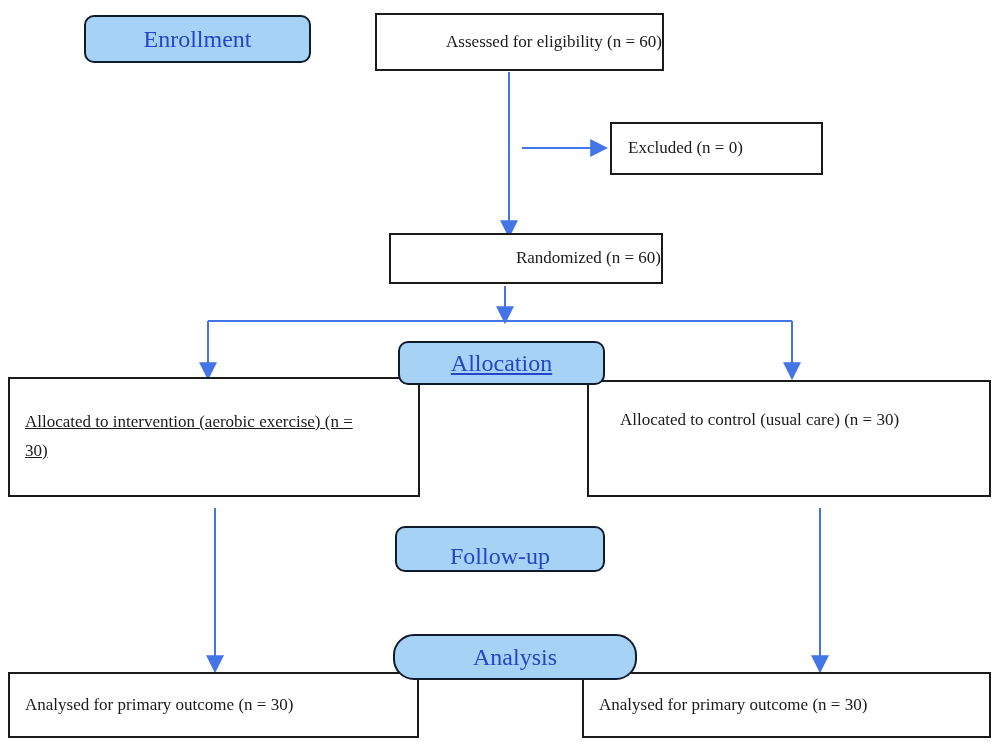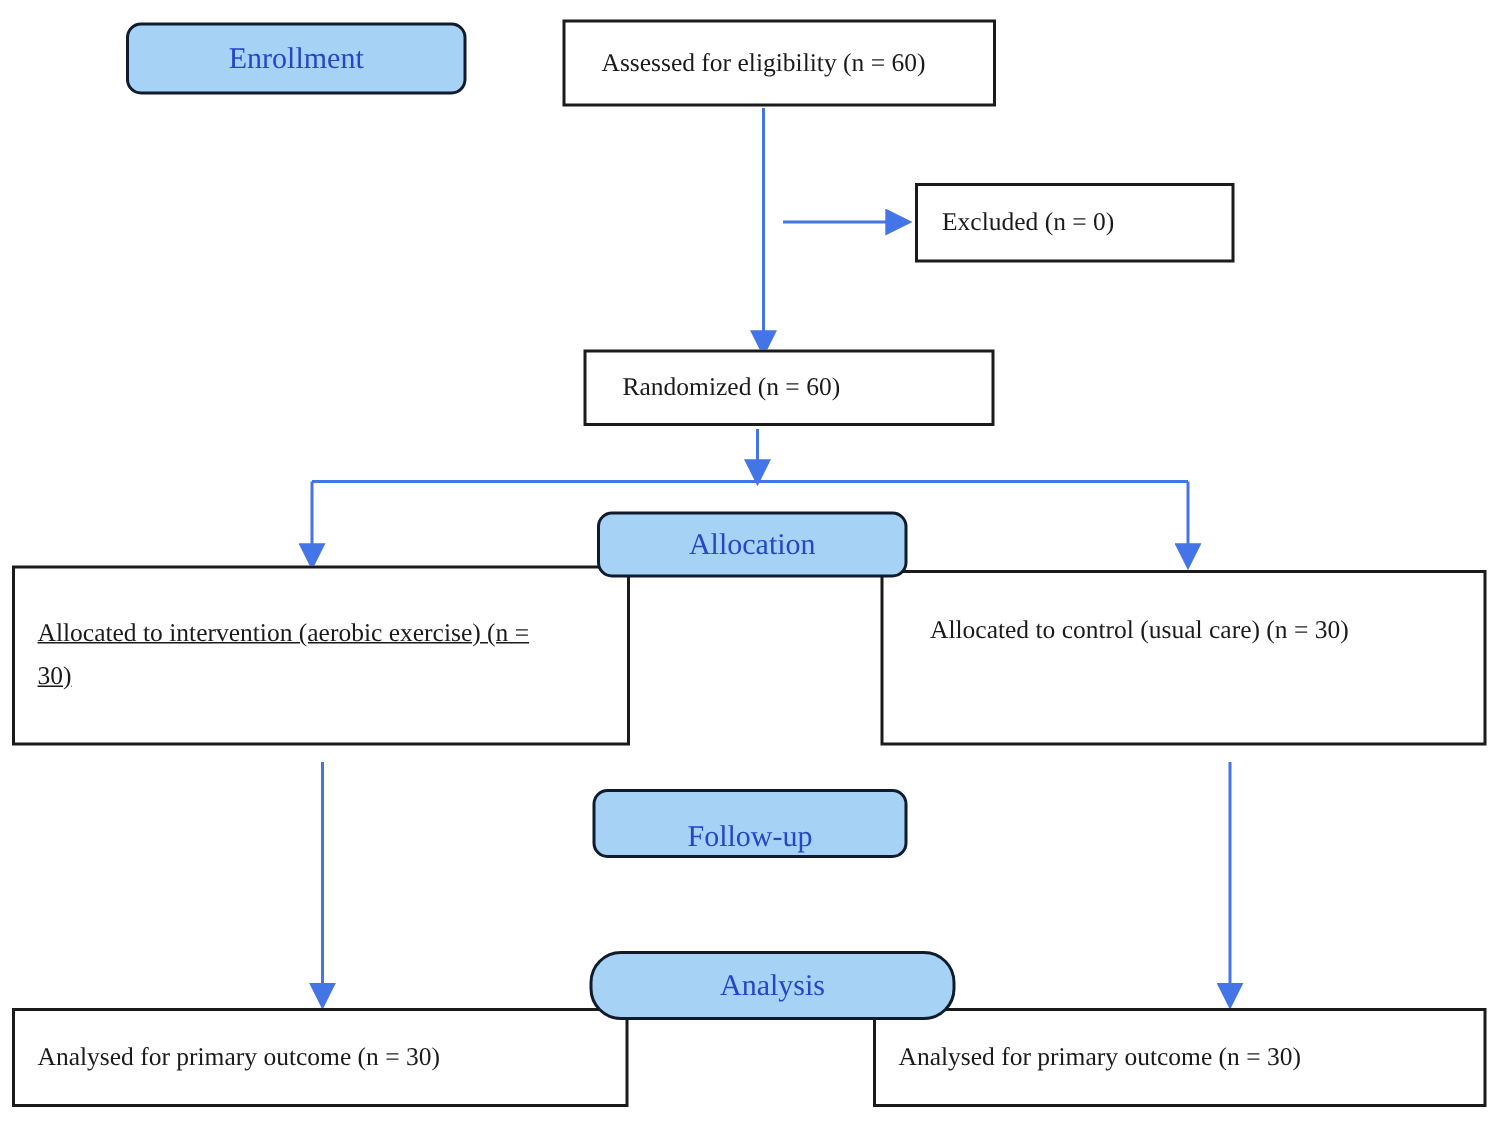--- a/index.html
+++ b/index.html
@@ -34,40 +34,40 @@
     position:absolute;
     background:#ffffff;
     border:2px solid var(--box-border);
     box-sizing:border-box;
     display:flex;
     align-items:center;
     font-size:17px;
     line-height:1.7;
     z-index:1;
   }
-  .box.centered{justify-content:flex-start;text-align:center;padding-left:24px;}
+  .box.centered{justify-content:flex-end;text-align:center;padding-left:24px;}
   .pill{
     position:absolute;
     background:var(--stage-fill);
     border:2px solid var(--stage-border);
     border-radius:10px;
     box-sizing:border-box;
     display:flex;
     align-items:center;
     justify-content:center;
     color:var(--stage-text);
-    font-size:20px;
+    font-size:24px;
     z-index:2;
   }
   
   .pill-enrollment{left:84px;top:15px;width:227px;height:48px;}
   .box-assessed{left:375px;top:13px;width:289px;height:58px;}
   .box-excluded{left:610px;top:122px;width:213px;height:53px;padding-left:16px;}
   .box-randomized{left:389px;top:233px;width:274px;height:51px;}
-  .pill-allocation{left:398px;top:341px;width:207px;height:44px;}
+  .pill-allocation{left:398px;top:341px;width:207px;height:44px;text-decoration:underline;}
   .box-alloc-left{left:8px;top:377px;width:412px;height:120px;padding:0 44px 0 15px;text-decoration:underline;}
   .box-alloc-right{left:587px;top:380px;width:404px;height:117px;padding:0 10px 36px 31px;}
   .pill-followup{left:395px;top:526px;width:210px;height:46px;align-items:flex-end;}
   .pill-analysis{left:393px;top:634px;width:244px;height:46px;border-radius:21px;}
   .box-analysed-left{left:8px;top:672px;width:411px;height:66px;padding-left:15px;}
   .box-analysed-right{left:582px;top:672px;width:409px;height:66px;padding-left:15px;}
 </style>
 </head>
 <body>
 

